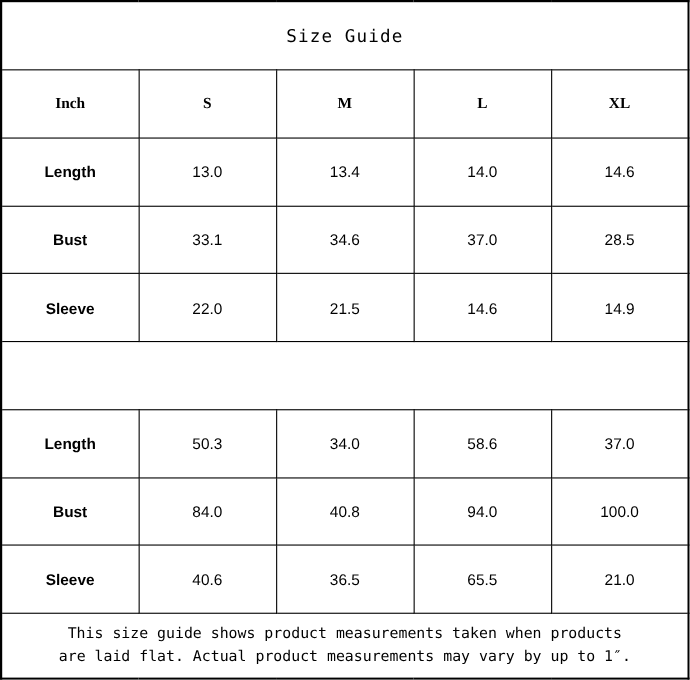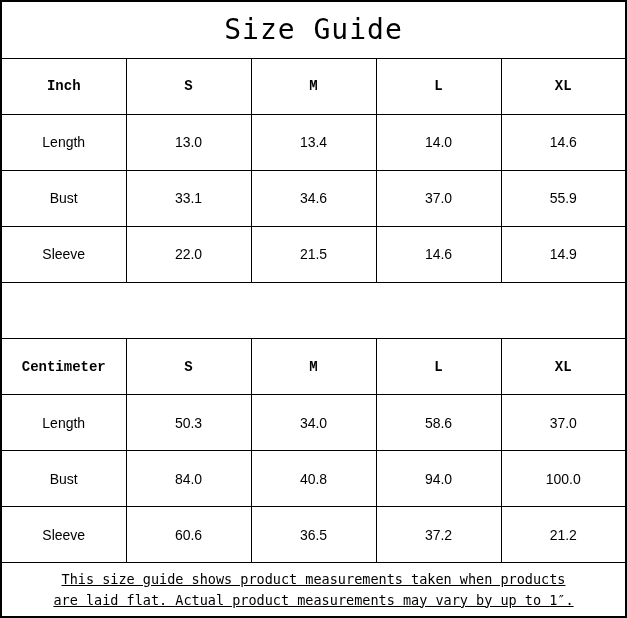--- a/index.html
+++ b/index.html
@@ -19,36 +19,36 @@
   }
   .size-guide td {
     border: 1px solid #000000;
     text-align: center;
     vertical-align: middle;
     padding: 0;
     overflow: hidden;
   }
   .row-title    { height: 57px; }
   .row-std      { height: 56px; }
-  .row-footer   { height: 54px; text-decoration: underline; }
+  .row-footer   { height: 54px; }
   .title-cell {
     font-family: "DejaVu Sans Mono", "Liberation Mono", monospace;
-    font-size: 28px;
+    font-size: 16px;
     font-weight: 400;
     letter-spacing: 1px;
   }
   .head-cell {
-    font-family: Liberation Mono, monospace;
+    font-family: Liberation Serif, serif;
     font-size: 14px;
     font-weight: 700;
   }
   .label-cell {
     font-family: "Liberation Sans", "DejaVu Sans", sans-serif;
     font-size: 14px;
-    font-weight: 400;
+    font-weight: 700;
   }
   .value-cell {
     font-family: "Liberation Sans", "DejaVu Sans", sans-serif;
     font-size: 14px;
     font-weight: 400;
   }
   .spacer-cell { }
   .footer-cell {
     font-family: "DejaVu Sans Mono", "Liberation Mono", monospace;
     font-size: 13.5px;
@@ -88,65 +88,58 @@
       <td class="value-cell">13.4</td>
       <td class="value-cell">14.0</td>
       <td class="value-cell">14.6</td>
     </tr>
 
     <tr class="row-std">
       <td class="label-cell">Bust</td>
       <td class="value-cell">33.1</td>
       <td class="value-cell">34.6</td>
       <td class="value-cell">37.0</td>
-      <td class="value-cell">55.9</td>
+      <td class="value-cell">28.5</td>
     </tr>
 
     <tr class="row-std">
       <td class="label-cell">Sleeve</td>
       <td class="value-cell">22.0</td>
       <td class="value-cell">21.5</td>
       <td class="value-cell">14.6</td>
       <td class="value-cell">14.9</td>
     </tr>
 
     <tr class="row-std">
       <td class="spacer-cell" colspan="5"></td>
     </tr>
 
-    <tr class="row-std">
-      <td class="head-cell">Centimeter</td>
-      <td class="head-cell">S</td>
-      <td class="head-cell">M</td>
-      <td class="head-cell">L</td>
-      <td class="head-cell">XL</td>
-    </tr>
 
     <tr class="row-std">
       <td class="label-cell">Length</td>
       <td class="value-cell">50.3</td>
       <td class="value-cell">34.0</td>
       <td class="value-cell">58.6</td>
       <td class="value-cell">37.0</td>
     </tr>
 
     <tr class="row-std">
       <td class="label-cell">Bust</td>
       <td class="value-cell">84.0</td>
       <td class="value-cell">40.8</td>
       <td class="value-cell">94.0</td>
       <td class="value-cell">100.0</td>
     </tr>
 
     <tr class="row-std">
       <td class="label-cell">Sleeve</td>
-      <td class="value-cell">60.6</td>
+      <td class="value-cell">40.6</td>
       <td class="value-cell">36.5</td>
-      <td class="value-cell">37.2</td>
-      <td class="value-cell">21.2</td>
+      <td class="value-cell">65.5</td>
+      <td class="value-cell">21.0</td>
     </tr>
 
     <tr class="row-footer">
       <td class="footer-cell" colspan="5">
         <div class="footer-line">This size guide shows product measurements taken when products</div>
         <div class="footer-line">are laid flat. Actual product measurements may vary by up to 1″.</div>
       </td>
     </tr>
 
   </tbody>

